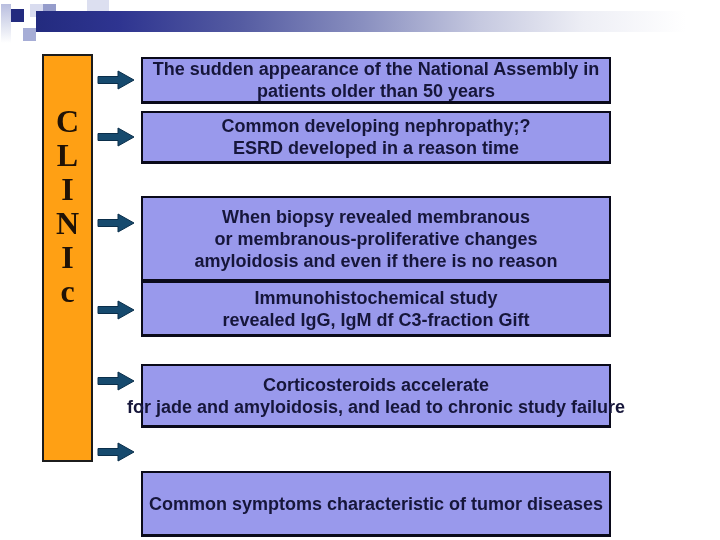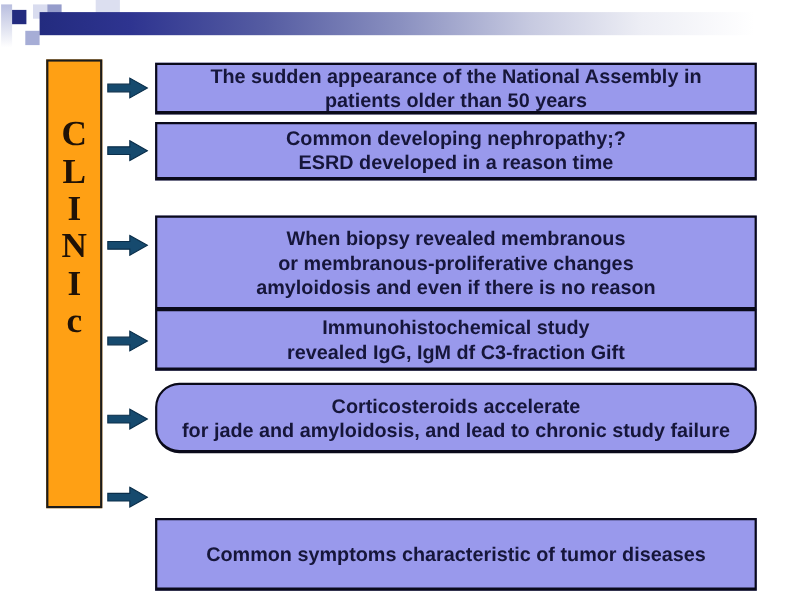--- a/index.html
+++ b/index.html
@@ -32,34 +32,34 @@
     padding-top:48px;
     font-family:"Liberation Serif",serif;font-weight:bold;
     font-size:32px;line-height:34px;color:var(--letter-color);
   }
   
   .arrow{position:absolute;left:97px;width:38px;height:20px;}
   .arrow svg{display:block;width:38px;height:20px;}
   .arrow polygon{fill:var(--arrow-fill);stroke:#0a2e4a;stroke-width:1;}
   
   .box{
-    position:absolute;left:141px;width:547px;box-sizing:border-box;
+    position:absolute;left:141px;width:470px;box-sizing:border-box;
     background:var(--box-fill);
     border:2px solid #0a0a1a;border-bottom-width:3px;
     display:flex;flex-direction:column;justify-content:center;align-items:center;
   }
   .box .line{
     white-space:nowrap;font-weight:bold;font-size:18px;line-height:22px;
     color:var(--box-text);text-align:center;
   }
   .box1{top:57px;height:47px;}
   .box2{top:111px;height:53px;}
   .box3{top:196px;height:86px;}
   .box4{top:281px;height:56px;}
-  .box5{top:348px;height:64px;border-radius:22px;}
+  .box5{top:364px;height:64px;}
   .box6{top:427px;height:66px;margin-top:44px;}
   .a1{top:70px;} .a2{top:127px;} .a3{top:213px;}
   .a4{top:300px;} .a5{top:371px;} .a6{top:442px;}
 </style>
 </head>
 <body>
 
 <div class="slide">
 
   <div class="deco deco-strip"></div>

